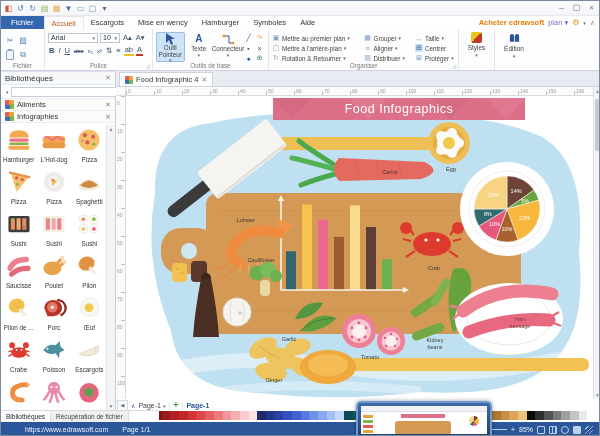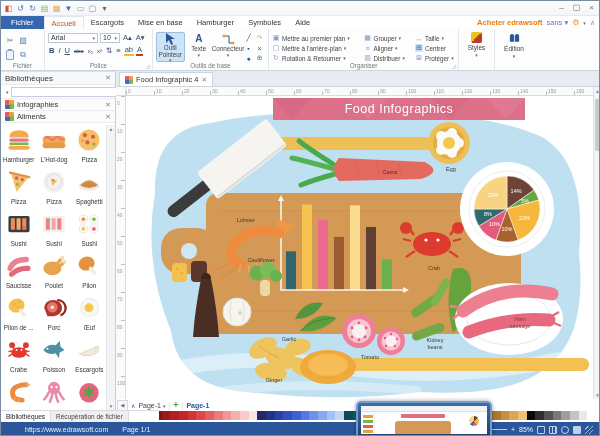--- a/index.html
+++ b/index.html
@@ -122,29 +122,29 @@
       <div class="winbtn">▢</div>
       <div class="winbtn">×</div>
     </div>
   </div>
 
   <div class="menubar">
     <div class="file-tab">Fichier</div>
     <div style="display:flex">
         <div class="rtab active">Accueil</div>
         <div class="rtab">Escargots</div>
-        <div class="rtab">Mise en base</div>
+        <div class="rtab">Mise en wency</div>
         <div class="rtab">Hamburger</div>
         <div class="rtab">Symboles</div>
         <div class="rtab">Aide</div>
       </div>
   </div>
   <div class="menu-right">
     <span class="buy">Acheter edrawsoft</span>
-    <span class="user"><span>sans</span> ▾</span>
+    <span class="user"><span>plan</span> ▾</span>
     <span class="gear">⚙</span>
     <span class="caret">▾</span>
     <span class="pinup">∧</span>
   </div>
 
   <div class="ribbon">
     <div class="rgroup" style="width:44px">
       <div class="ic2x2">
         <span class="mini-ic">✂</span>
         <span class="mini-ic">▨</span>
@@ -304,26 +304,26 @@
     </div>
     <div class="sb-search">
       <span class="lib-ic"></span>
       <span class="caret">▾</span>
       <input class="sb-input" style="">
       <span class="mag">🔍︎</span>
     </div>
     <div>
         <div class="sb-section">
           <span class="lib-ic"></span>
-          <span>Infographies</span>
+          <span>Aliments</span>
           <span class="sb-x">✕</span>
         </div>
         <div class="sb-section">
           <span class="lib-ic"></span>
-          <span>Aliments</span>
+          <span>Infographies</span>
           <span class="sb-x">✕</span>
         </div>
       </div>
     <div class="grid">
         <div class="cell">
           <span><svg viewBox="0 0 32 32">
               <path d="M4 13Q4 4 16 4q12 0 12 9z" fill="#f2a950"></path>
               <rect x="4" y="14" width="24" height="4" rx="2" fill="#ee6f85"></rect>
               <rect x="4" y="19" width="24" height="3" rx="1.5" fill="#85b14c"></rect>
               <rect x="3" y="23" width="26" height="5" rx="2.5" fill="#f2a950"></rect>

